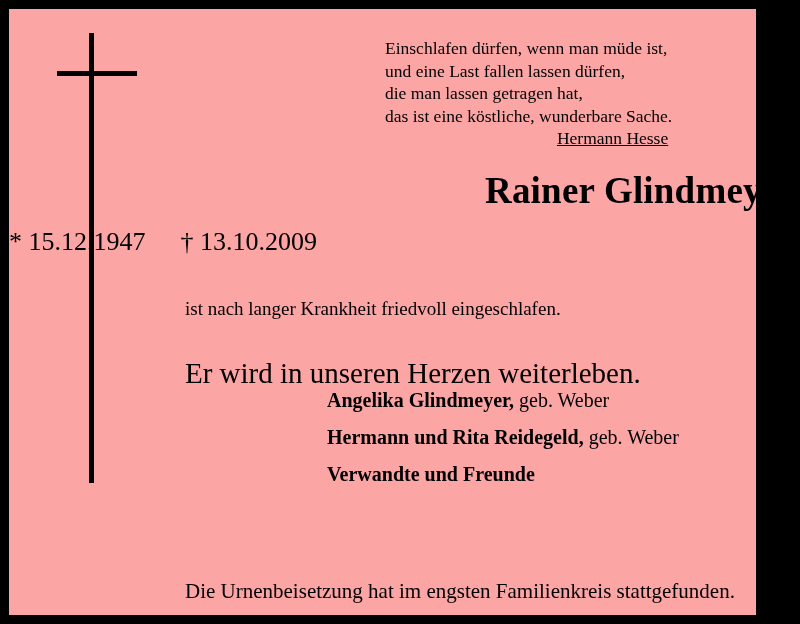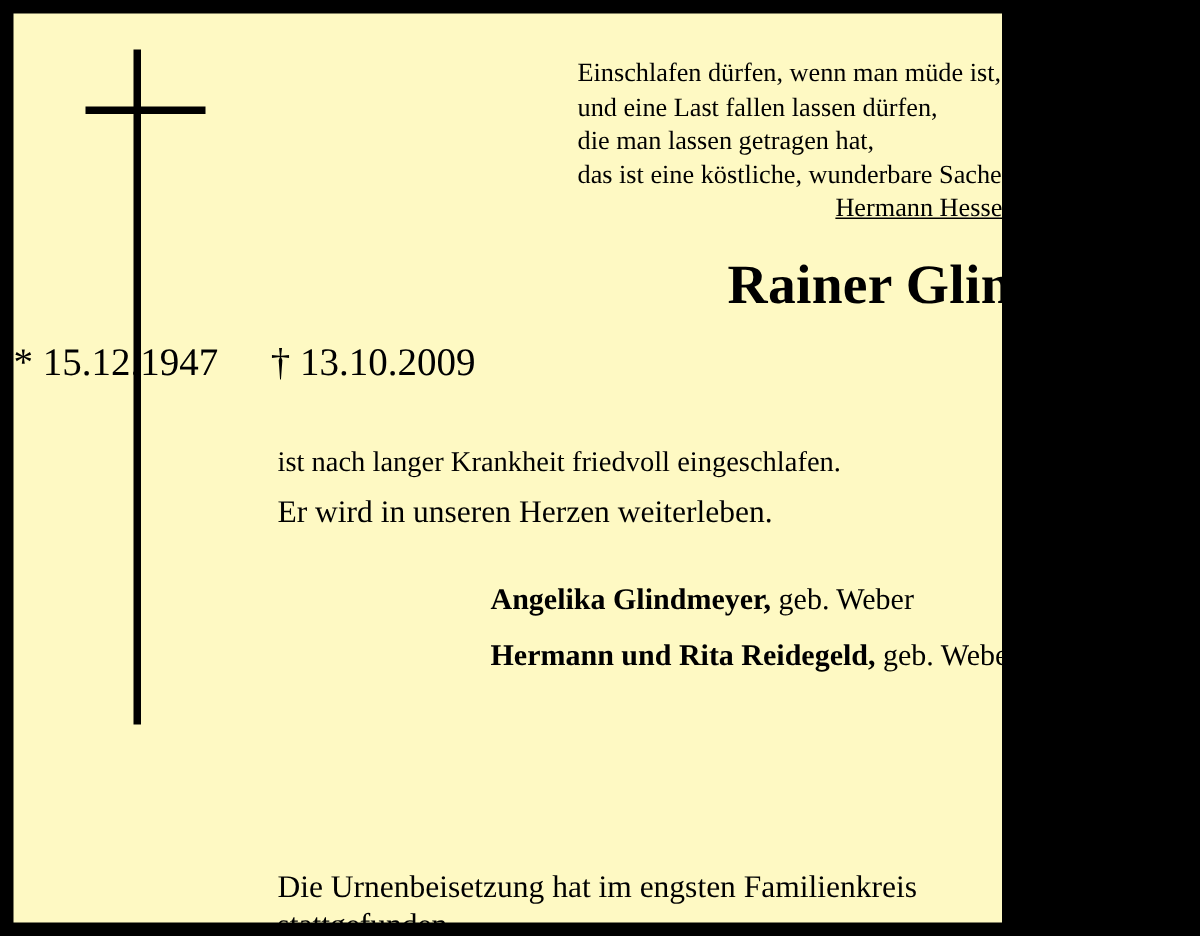--- a/index.html
+++ b/index.html
@@ -11,23 +11,23 @@
     width: 800px;
     height: 624px;
     font-family: "Liberation Serif", serif;
     color: #000000;
     overflow: hidden;
   }
   .obituary {
     position: absolute;
     left: 9px;
     top: 9px;
-    width: 659px;
+    width: 747px;
     height: 606px;
-    background: #fef9c3;
+    background: #fca5a5;
     box-sizing: border-box;
   }
   
   .cross {
     position: absolute;
     left: 48px;
     top: 24px;
     width: 80px;
     height: 450px;
   }
@@ -90,22 +90,22 @@
 
   .line-illness {
     position: absolute;
     left: 176px;
     top: 289px;
     font-size: 19px;
   }
   .line-hearts {
     position: absolute;
     left: 176px;
-    top: 320px;
-    font-size: 21px;
+    top: 348px;
+    font-size: 29px;
   }
 
   .mourners {
     position: absolute;
     left: 318px;
     top: 377px;
     font-size: 20px;
     line-height: 28px;
   }
   .mourners .row {
@@ -161,18 +161,21 @@
   <div class="line-illness">ist nach langer Krankheit friedvoll eingeschlafen.</div>
   <div class="line-hearts">Er wird in unseren Herzen weiterleben.</div>
 
   <div class="mourners">
     <div class="row">
       <b>Angelika Glindmeyer,</b><span> geb. Weber</span>
     </div>
     <div class="row">
       <b>Hermann und Rita Reidegeld,</b><span> geb. Weber</span>
     </div>
+    <div class="row">
+      <b>Verwandte und Freunde</b><span></span>
+    </div>
   </div>
 
 
   <div class="closing">Die Urnenbeisetzung hat im engsten Familienkreis stattgefunden.</div>
 
 </div>
 
 </body></html>

